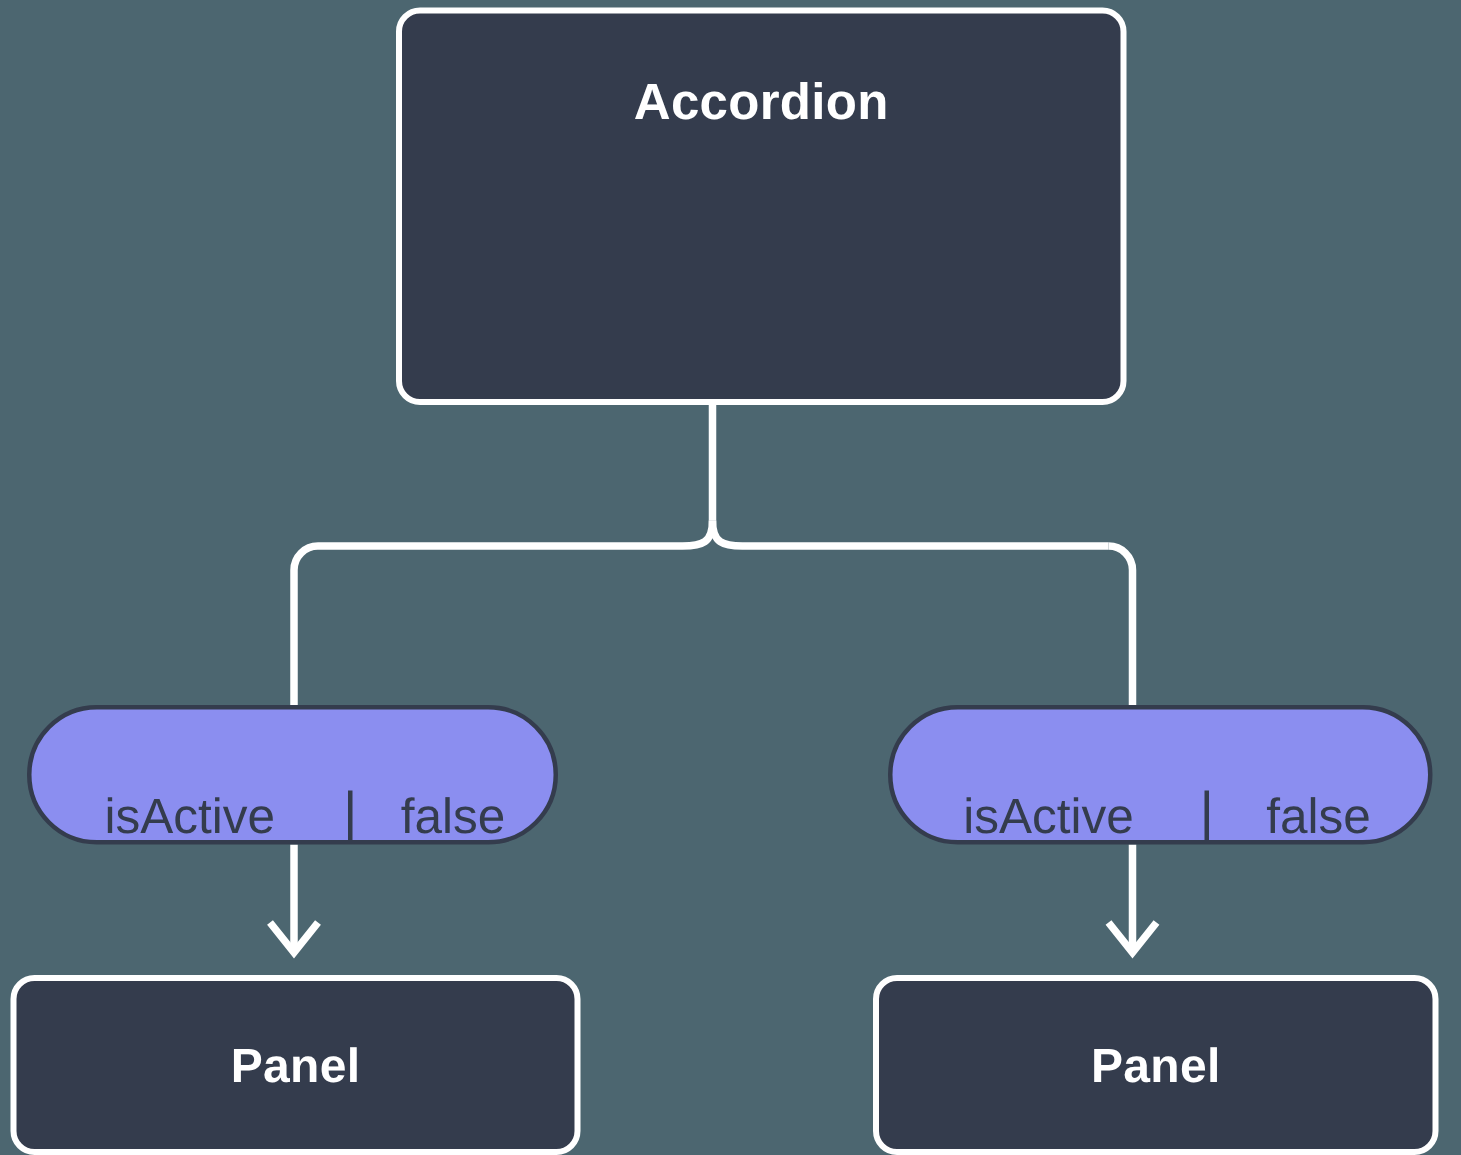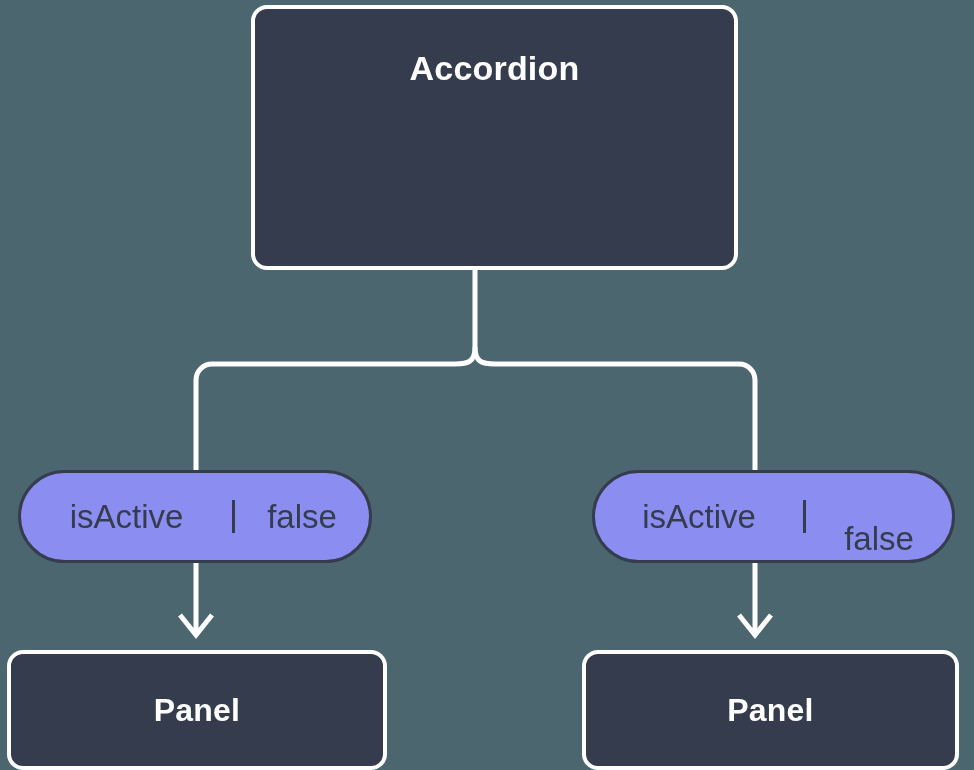--- a/index.html
+++ b/index.html
@@ -32,21 +32,21 @@
     box-sizing: border-box;
     background: #343c4d;
     border: 4px solid #ffffff;
     border-radius: 16px;
     display: flex;
     align-items: center;
     justify-content: center;
     flex-direction: column;
   }
   #accordion-box {
-    left: 251px;
+    left: 264px;
     top: 5px;
     width: 487px;
     height: 265px;
     justify-content: flex-start;
     padding-top: 42px;
   }
   #panel-left-box {
     left: 7px;
     top: 650px;
     width: 380px;
@@ -110,21 +110,21 @@
   }
 
   
   .prop-pill {
     position: absolute;
     box-sizing: border-box;
     background: #8b8ef0;
     border: 3px solid #343c4d;
     border-radius: 56px;
     display: flex;
-    align-items: center;
+    align-items: flex-end;
     overflow: hidden;
   }
   .prop-pill .pill-key,
   .prop-pill .pill-val {
     display: flex;
     align-items: center;
     justify-content: center;
     color: #343c4d;
     font-size: 33px;
     line-height: 1;

